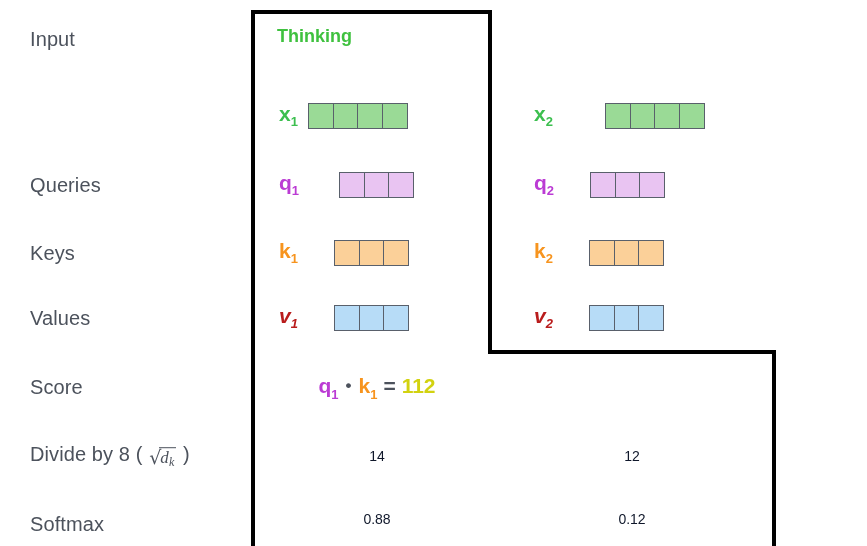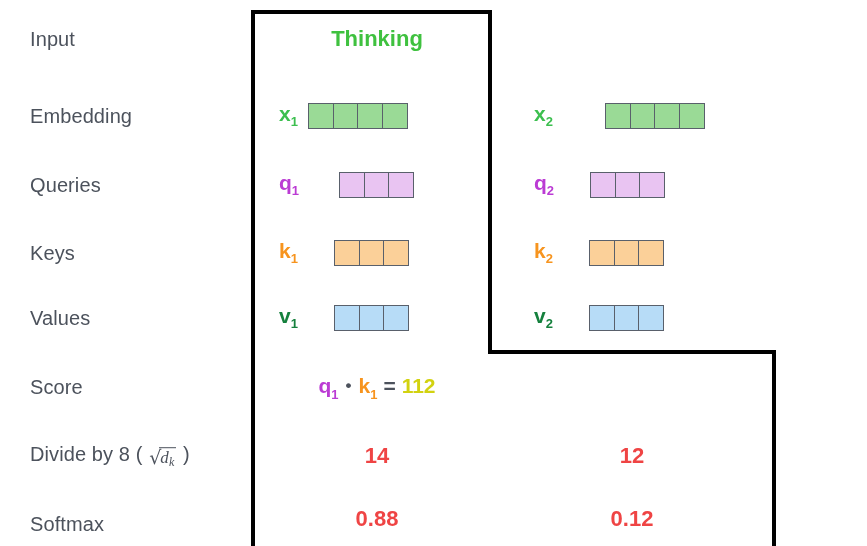--- a/index.html
+++ b/index.html
@@ -36,22 +36,22 @@
     border-top:1.3px solid #4c525c;padding:1px 2px 0 1px;
     display:inline-block;line-height:1.05;
   }
   .sqrt-sign{font-family:"DejaVu Sans",sans-serif;font-size:19px;display:inline-block;
              vertical-align:-1px;margin-right:-2px;}
   .sub-k{font-size:12px;vertical-align:-3px;font-style:italic;}
 
   
   .col-head{
     position:absolute;top:26px;
-    color:#3fc13f;font-size:22px;font-weight:bold;
-    text-align:center;white-space:nowrap;
+    color:#3fc13f;font-size:18px;font-weight:bold;
+    text-align:left;white-space:nowrap;
   }
 
   
   .vec-group{position:absolute;transform:translateY(-50%);
              display:flex;align-items:center;white-space:nowrap;}
   .vec-tag{
     font-size:21px;font-weight:bold;line-height:1;
     margin-right:10px;display:inline-block;
   }
   .vec-tag sub{font-size:13px;font-weight:bold;}
@@ -63,52 +63,51 @@
   .cell:first-child{margin-left:0;}
 
   .c-x{background:#9ada96;}
   .c-q{background:#e9c4f2;}
   .c-k{background:#fbd099;}
   .c-v{background:#b7dcf7;}
 
   .t-x{color:#3cbf4f;}
   .t-q{color:#bb3bd4;}
   .t-k{color:#f7941e;}
-  .t-v{color:#15803d;}
+  .t-v{color:#b91c1c;font-style:italic;}
 
   
   .score{
     position:absolute;transform:translate(-50%,-50%);
     font-size:21px;font-weight:bold;white-space:nowrap;line-height:1;
   }
   .score sub{font-size:13px;}
   .op-dot{color:#4c525c;font-size:17px;margin:0 7px;vertical-align:2px;}
   .op-eq{color:#4c525c;margin:0 6px;}
   .val-y{color:#d2d210;}
 
   
   .num{
     position:absolute;transform:translate(-50%,-50%);
-    color:#ef4444;font-size:22px;font-weight:bold;white-space:nowrap;
+    color:#0f172a;font-size:14px;font-weight:normal;white-space:nowrap;
   }
 </style>
 </head>
 <body>
 
 <div id="stage">
 
   <div class="frame fr-top"></div>
   <div class="frame fr-left-up"></div>
   <div class="frame fr-right-up"></div>
   <div class="frame fr-step"></div>
   <div class="frame fr-left-low"></div>
   <div class="frame fr-right-low"></div>
 
   <div class="row-label" style="top:39px;">Input</div>
-  <div class="row-label" style="top:116px;">Embedding</div>
   <div class="row-label" style="top:185px;">Queries</div>
   <div class="row-label" style="top:253px;">Keys</div>
   <div class="row-label" style="top:318px;">Values</div>
   <div class="row-label" style="top:387px;">Score</div>
 
   <div class="row-label" style="top:456px;">
     <span>Divide by 8 (</span>
     <span class="sqrt-expr"><span class="sqrt-sign">√</span><span class="rad"><span>d</span><span class="sub-k">k</span></span></span>
     <span>)</span>
   </div>

